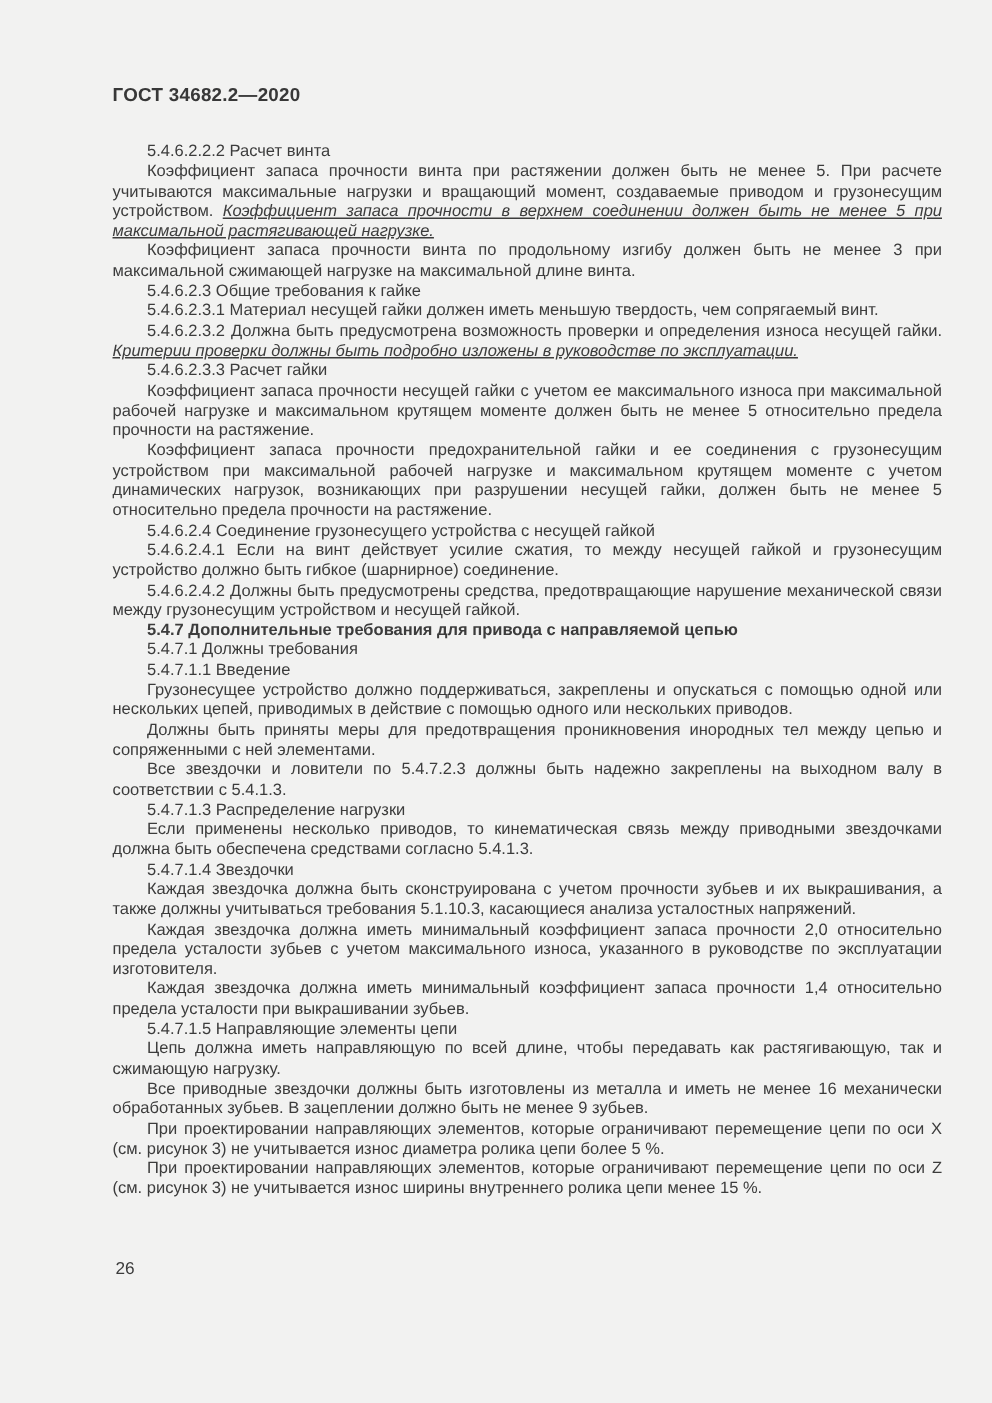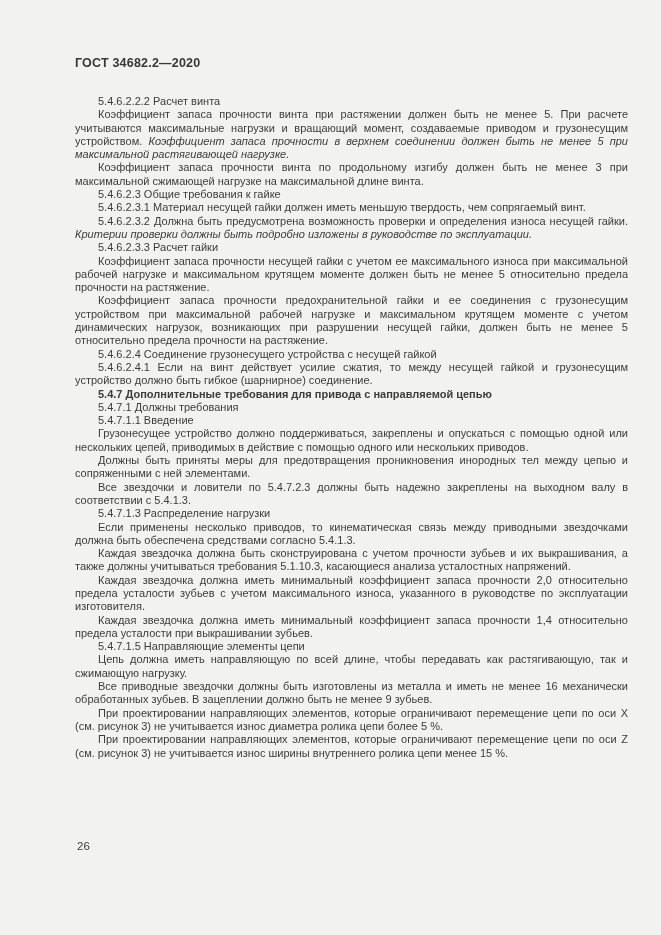--- a/index.html
+++ b/index.html
@@ -39,21 +39,21 @@
     font-size: 11px;
     line-height: 13.3px;
     text-align: justify;
   }
   .para {
     margin: 0;
     padding: 0;
     text-indent: 23px;
   }
   .run { font-style: normal; }
-  .run.italic { font-style: italic; }
+  .run.italic { font-style: italic; text-decoration: underline; }
   .run.bold { font-weight: bold; }
   .doc-footer {
     position: absolute;
     left: 77px;
     top: 840px;
     font-size: 11.5px;
     color: #3c3c3c;
   }
 </style>
 </head>
@@ -67,28 +67,30 @@
       <p class="para"><span class="run">Коэффициент запаса прочности винта при растяжении должен быть не менее 5. При расчете учитываются максимальные нагрузки и вращающий момент, создаваемые приводом и грузонесущим устройством. </span><span class="run italic">Коэффициент запаса прочности в верхнем соединении должен быть не менее 5 при максимальной растягивающей нагрузке.</span></p>
       <p class="para"><span class="run">Коэффициент запаса прочности винта по продольному изгибу должен быть не менее 3 при максимальной сжимающей нагрузке на максимальной длине винта.</span></p>
       <p class="para"><span class="run">5.4.6.2.3 Общие требования к гайке</span></p>
       <p class="para"><span class="run">5.4.6.2.3.1 Материал несущей гайки должен иметь меньшую твердость, чем сопрягаемый винт.</span></p>
       <p class="para"><span class="run">5.4.6.2.3.2 Должна быть предусмотрена возможность проверки и определения износа несущей гайки. </span><span class="run italic">Критерии проверки должны быть подробно изложены в руководстве по эксплуатации.</span></p>
       <p class="para"><span class="run">5.4.6.2.3.3 Расчет гайки</span></p>
       <p class="para"><span class="run">Коэффициент запаса прочности несущей гайки с учетом ее максимального износа при максимальной рабочей нагрузке и максимальном крутящем моменте должен быть не менее 5 относительно предела прочности на растяжение.</span></p>
       <p class="para"><span class="run">Коэффициент запаса прочности предохранительной гайки и ее соединения с грузонесущим устройством при максимальной рабочей нагрузке и максимальном крутящем моменте с учетом динамических нагрузок, возникающих при разрушении несущей гайки, должен быть не менее 5 относительно предела прочности на растяжение.</span></p>
       <p class="para"><span class="run">5.4.6.2.4 Соединение грузонесущего устройства с несущей гайкой</span></p>
       <p class="para"><span class="run">5.4.6.2.4.1 Если на винт действует усилие сжатия, то между несущей гайкой и грузонесущим устройство должно быть гибкое (шарнирное)  соединение.</span></p>
+      <p class="para"><span class="run">5.4.6.2.4.2 Должны быть предусмотрены средства, предотвращающие нарушение механической связи между грузонесущим устройством и несущей гайкой.</span></p>
       <p class="para"><span class="run bold">5.4.7 Дополнительные требования для привода с направляемой цепью</span></p>
       <p class="para"><span class="run">5.4.7.1 Должны требования</span></p>
       <p class="para"><span class="run">5.4.7.1.1 Введение</span></p>
       <p class="para"><span class="run">Грузонесущее устройство должно поддерживаться, закреплены и опускаться с помощью одной или нескольких цепей, приводимых в действие с помощью одного или нескольких приводов.</span></p>
       <p class="para"><span class="run">Должны быть приняты меры для предотвращения проникновения инородных тел между цепью и сопряженными с ней элементами.</span></p>
       <p class="para"><span class="run">Все звездочки и ловители по 5.4.7.2.3 должны быть надежно закреплены на выходном валу в соответствии с 5.4.1.3.</span></p>
       <p class="para"><span class="run">5.4.7.1.3 Распределение нагрузки</span></p>
       <p class="para"><span class="run">Если применены несколько приводов, то кинематическая связь между приводными звездочками должна быть обеспечена средствами согласно 5.4.1.3.</span></p>
+      <p class="para"><span class="run">5.4.7.1.4 Звездочки</span></p>
       <p class="para"><span class="run">Каждая звездочка должна быть сконструирована с учетом прочности зубьев и их выкрашивания, а также должны учитываться требования 5.1.10.3, касающиеся анализа усталостных напряжений.</span></p>
       <p class="para"><span class="run">Каждая звездочка должна иметь минимальный коэффициент запаса прочности 2,0 относительно предела усталости зубьев с учетом максимального износа, указанного в руководстве по эксплуатации изготовителя.</span></p>
       <p class="para"><span class="run">Каждая звездочка должна иметь минимальный коэффициент запаса прочности 1,4 относительно предела усталости при выкрашивании зубьев.</span></p>
       <p class="para"><span class="run">5.4.7.1.5 Направляющие элементы цепи</span></p>
       <p class="para"><span class="run">Цепь должна иметь направляющую по всей длине, чтобы передавать как растягивающую, так и сжимающую нагрузку.</span></p>
       <p class="para"><span class="run">Все приводные звездочки должны быть изготовлены из металла и иметь не менее 16 механически обработанных зубьев. В зацеплении должно быть не менее 9 зубьев.</span></p>
       <p class="para"><span class="run">При проектировании направляющих элементов, которые ограничивают перемещение цепи по оси X (см. рисунок 3) не учитывается износ диаметра ролика цепи более 5 %.</span></p>
       <p class="para"><span class="run">При проектировании направляющих элементов, которые ограничивают перемещение цепи по оси Z (см. рисунок 3) не учитывается износ ширины внутреннего ролика цепи менее 15 %.</span></p>
     </div>
 

